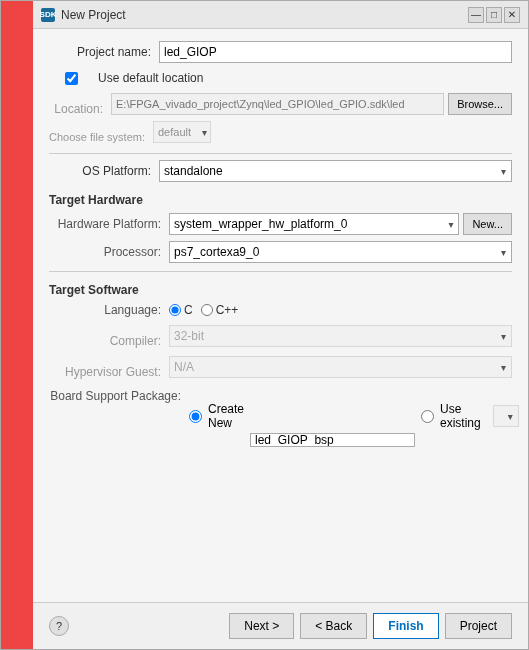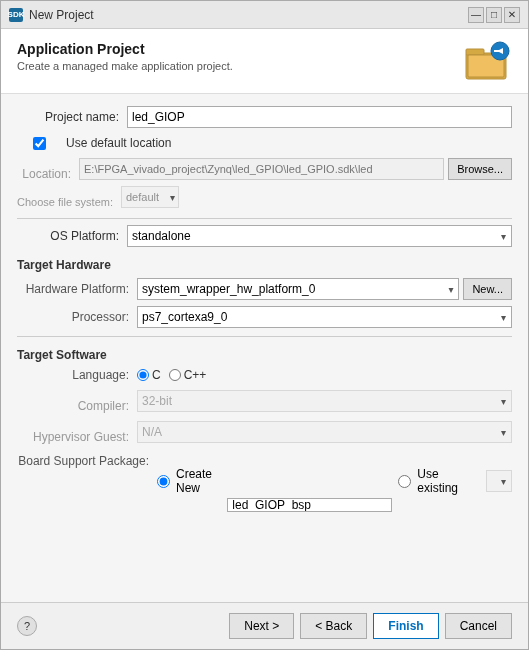--- a/index.html
+++ b/index.html
@@ -10,25 +10,26 @@
       display: flex;
       justify-content: center;
       align-items: center;
       width: 529px;
       height: 650px;
       overflow: hidden;
     }
     .window {
       width: 529px;
       height: 650px;
-      background: #fdba74;
+      background: #ef4444;
       border: 1px solid #aaa;
       display: flex;
       flex-direction: column;
       box-shadow: 2px 2px 8px rgba(0,0,0,0.3);
+      padding-left: 32px;
     }
     .title-bar {
       background: #e8e8e8;
       border-bottom: 1px solid #ccc;
       padding: 5px 8px;
       display: flex;
       align-items: center;
       justify-content: space-between;
       height: 28px;
     }
@@ -416,38 +417,20 @@
       <div class="title-bar-icon">SDK</div>
       <span class="title-bar-title">New Project</span>
     </div>
     <div class="title-bar-controls">
       <div class="title-btn">—</div>
       <div class="title-btn">□</div>
       <div class="title-btn">✕</div>
     </div>
   </div>
 
-  <div class="header-section">
-    <div class="header-text">
-      <h2>Application Project</h2>
-      <p>Create a managed make application project.</p>
-    </div>
-    <div class="header-icon">
-      
-      <svg class="folder-icon-svg" viewBox="0 0 48 42">
-        <rect x="2" y="12" width="40" height="26" rx="2" fill="#d4a843" stroke="#b8903a" stroke-width="1"></rect>
-        <rect x="2" y="8" width="18" height="6" rx="1" fill="#d4a843" stroke="#b8903a" stroke-width="1"></rect>
-        <rect x="4" y="14" width="36" height="22" rx="1" fill="#f0c060" stroke="#b8903a" stroke-width="1"></rect>
-
-        <circle cx="36" cy="10" r="9" fill="#1a7dc4" stroke="#1565a0" stroke-width="1"></circle>
-        <polygon points="33,10 39,7 39,13" fill="white"></polygon>
-        <rect x="30" y="9" width="9" height="2" fill="white"></rect>
-      </svg>
-    </div>
-  </div>
 
   <div class="form-area">
 
     <div class="form-row">
       <span class="form-label">Project name:</span>
       <input class="text-input" type="text" value="led_GIOP" style="">
     </div>
 
     <div class="checkbox-row" style="margin-left:16px; margin-bottom:6px;">
       <input type="checkbox" id="default-loc" checked="" style="">
@@ -567,16 +550,16 @@
   </div>
 
   <div class="footer">
     <div class="footer-left">
       <button class="help-btn">?</button>
     </div>
     <div class="footer-right">
       <button class="footer-btn">Next &gt;</button>
       <button class="footer-btn">&lt; Back</button>
       <button class="footer-btn-primary">Finish</button>
-      <button class="footer-btn">Cancel</button>
+      <button class="footer-btn">Project</button>
     </div>
   </div>
 </div>
 
 </body></html>

